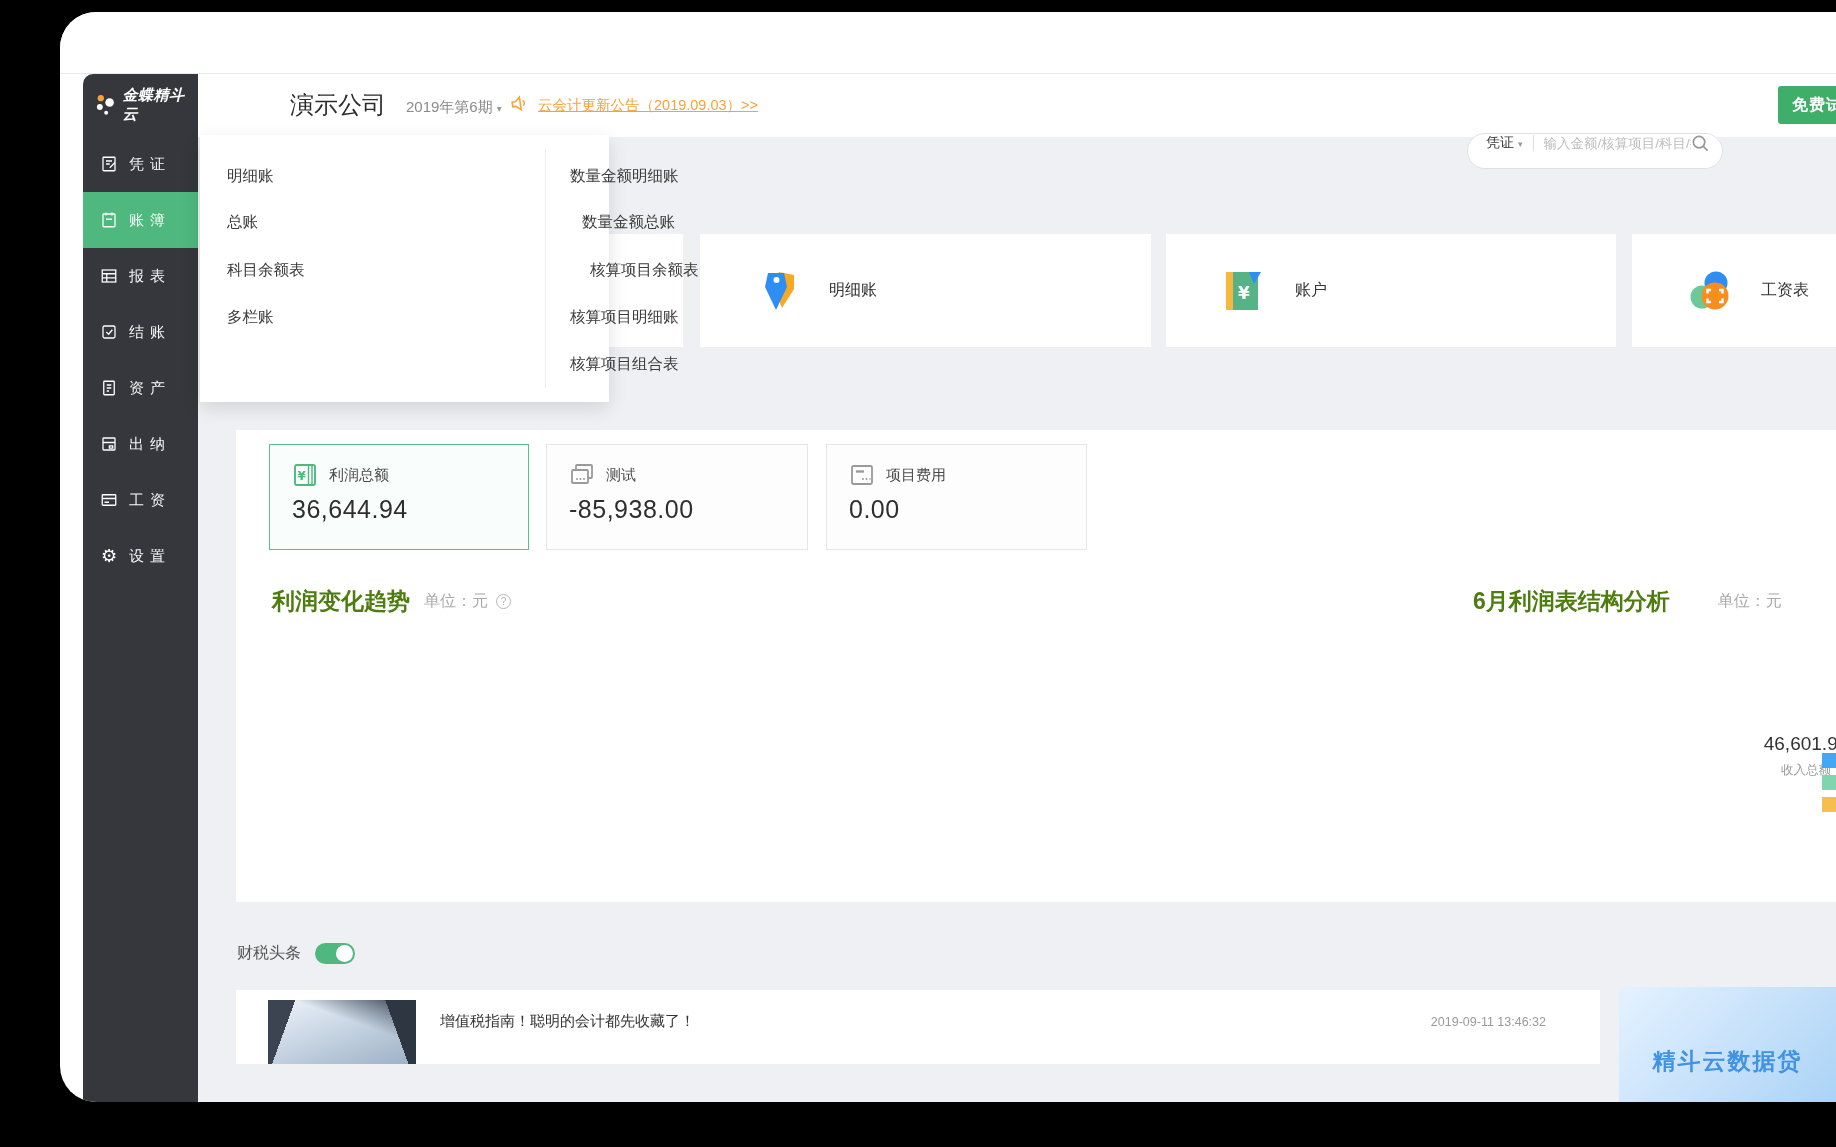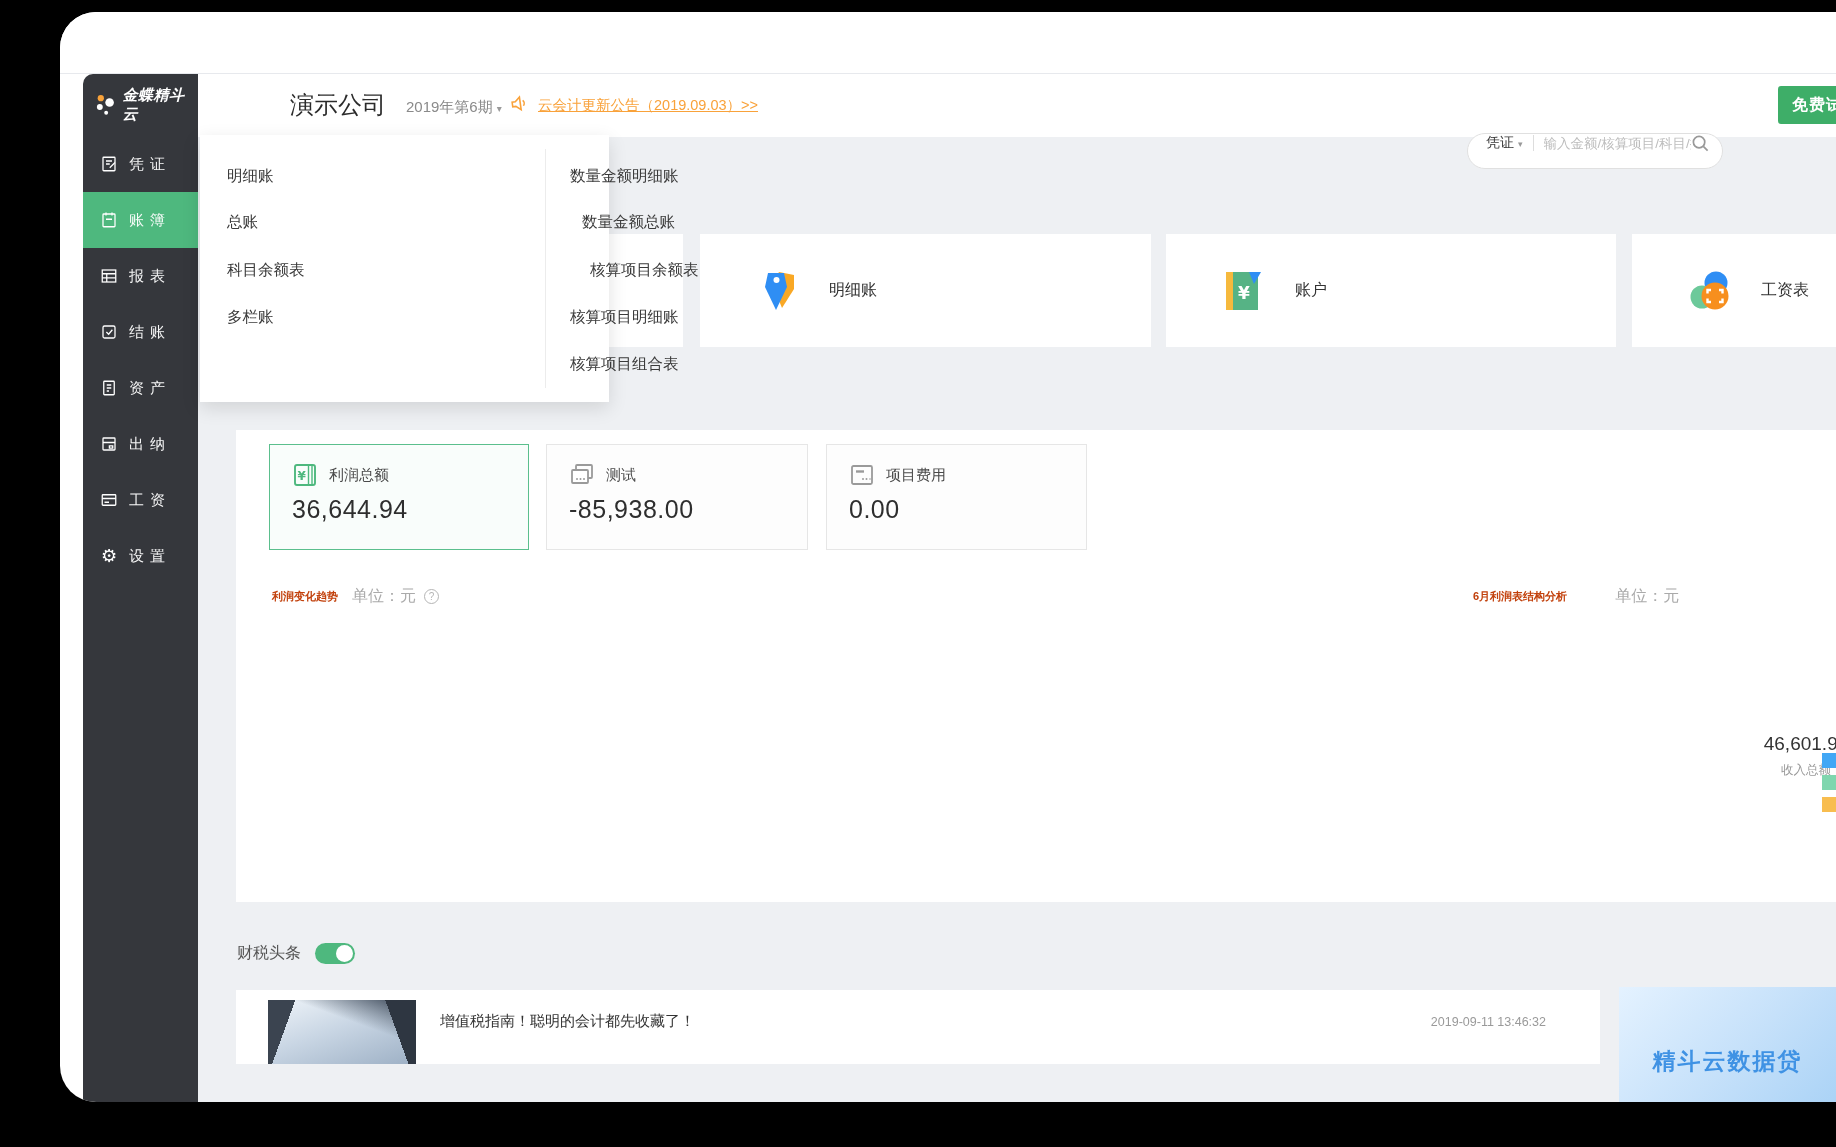--- a/index.html
+++ b/index.html
@@ -58,21 +58,21 @@
 
   
   .main-panel { position:absolute; left:176px; top:418px; right:0; height:472px; background:#fff; }
   .stat-card { position:absolute; top:14px; height:106px; border:1px solid #e6e6e6;
     background:#fdfdfd; padding:17px 0 0 22px; cursor:pointer; }
   .stat-card.hl { border-color:#5bbf8d; background:#f9fdfb; }
   .stat-head { display:flex; align-items:center; gap:11px; }
   .stat-label { font-size:15px; color:#4a4a4a; }
   .stat-value { font-size:25px; color:#2e2e2e; margin-top:7px; letter-spacing:.5px; }
   .chart-title-row { position:absolute; top:156px; display:flex; align-items:center; }
-  .chart-title { font-size:11px; font-weight:bold; color:#c2410c; }
+  .chart-title { font-size:23px; font-weight:bold; color:#4d7c0f; }
   .chart-unit { font-size:16px; color:#aaa; margin-left:14px; }
   .help-ic { width:15px; height:15px; border:1px solid #b5b5b5; border-radius:50%; color:#b5b5b5;
     font-size:10px; line-height:13px; text-align:center; margin-left:8px; cursor:pointer; }
   .donut-center { position:absolute; left:1462px; top:303px; width:216px; text-align:center; }
   .donut-value { font-size:19px; color:#333; }
   .donut-label { font-size:12.5px; color:#9a9a9a; margin-top:7px; }
   .legend-sq { position:absolute; left:1586px; width:15px; height:15px; }
 
   
   .news-label-row { position:absolute; left:177px; top:931px; display:flex; align-items:center; gap:14px; }

